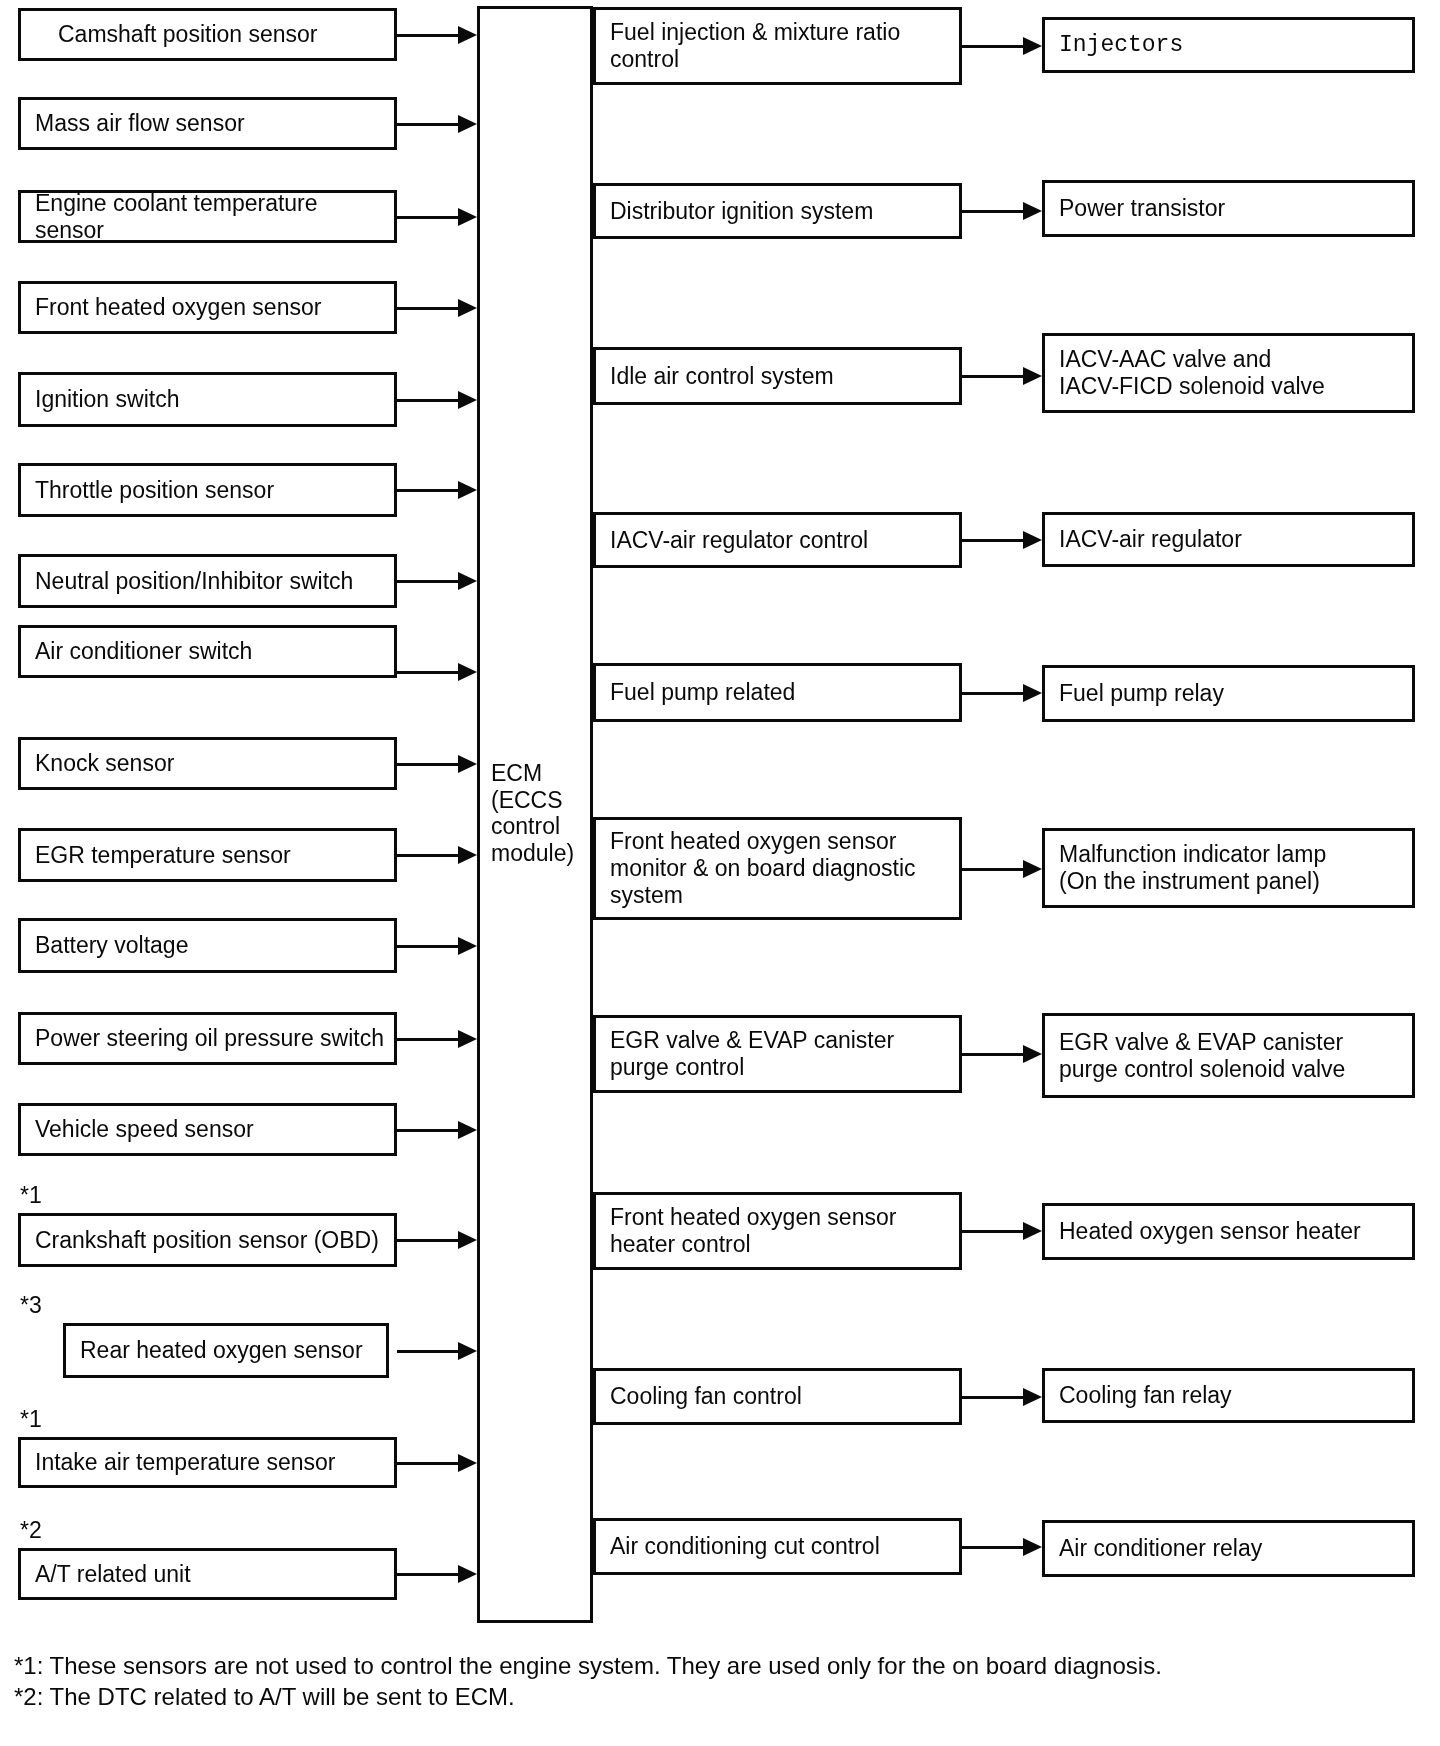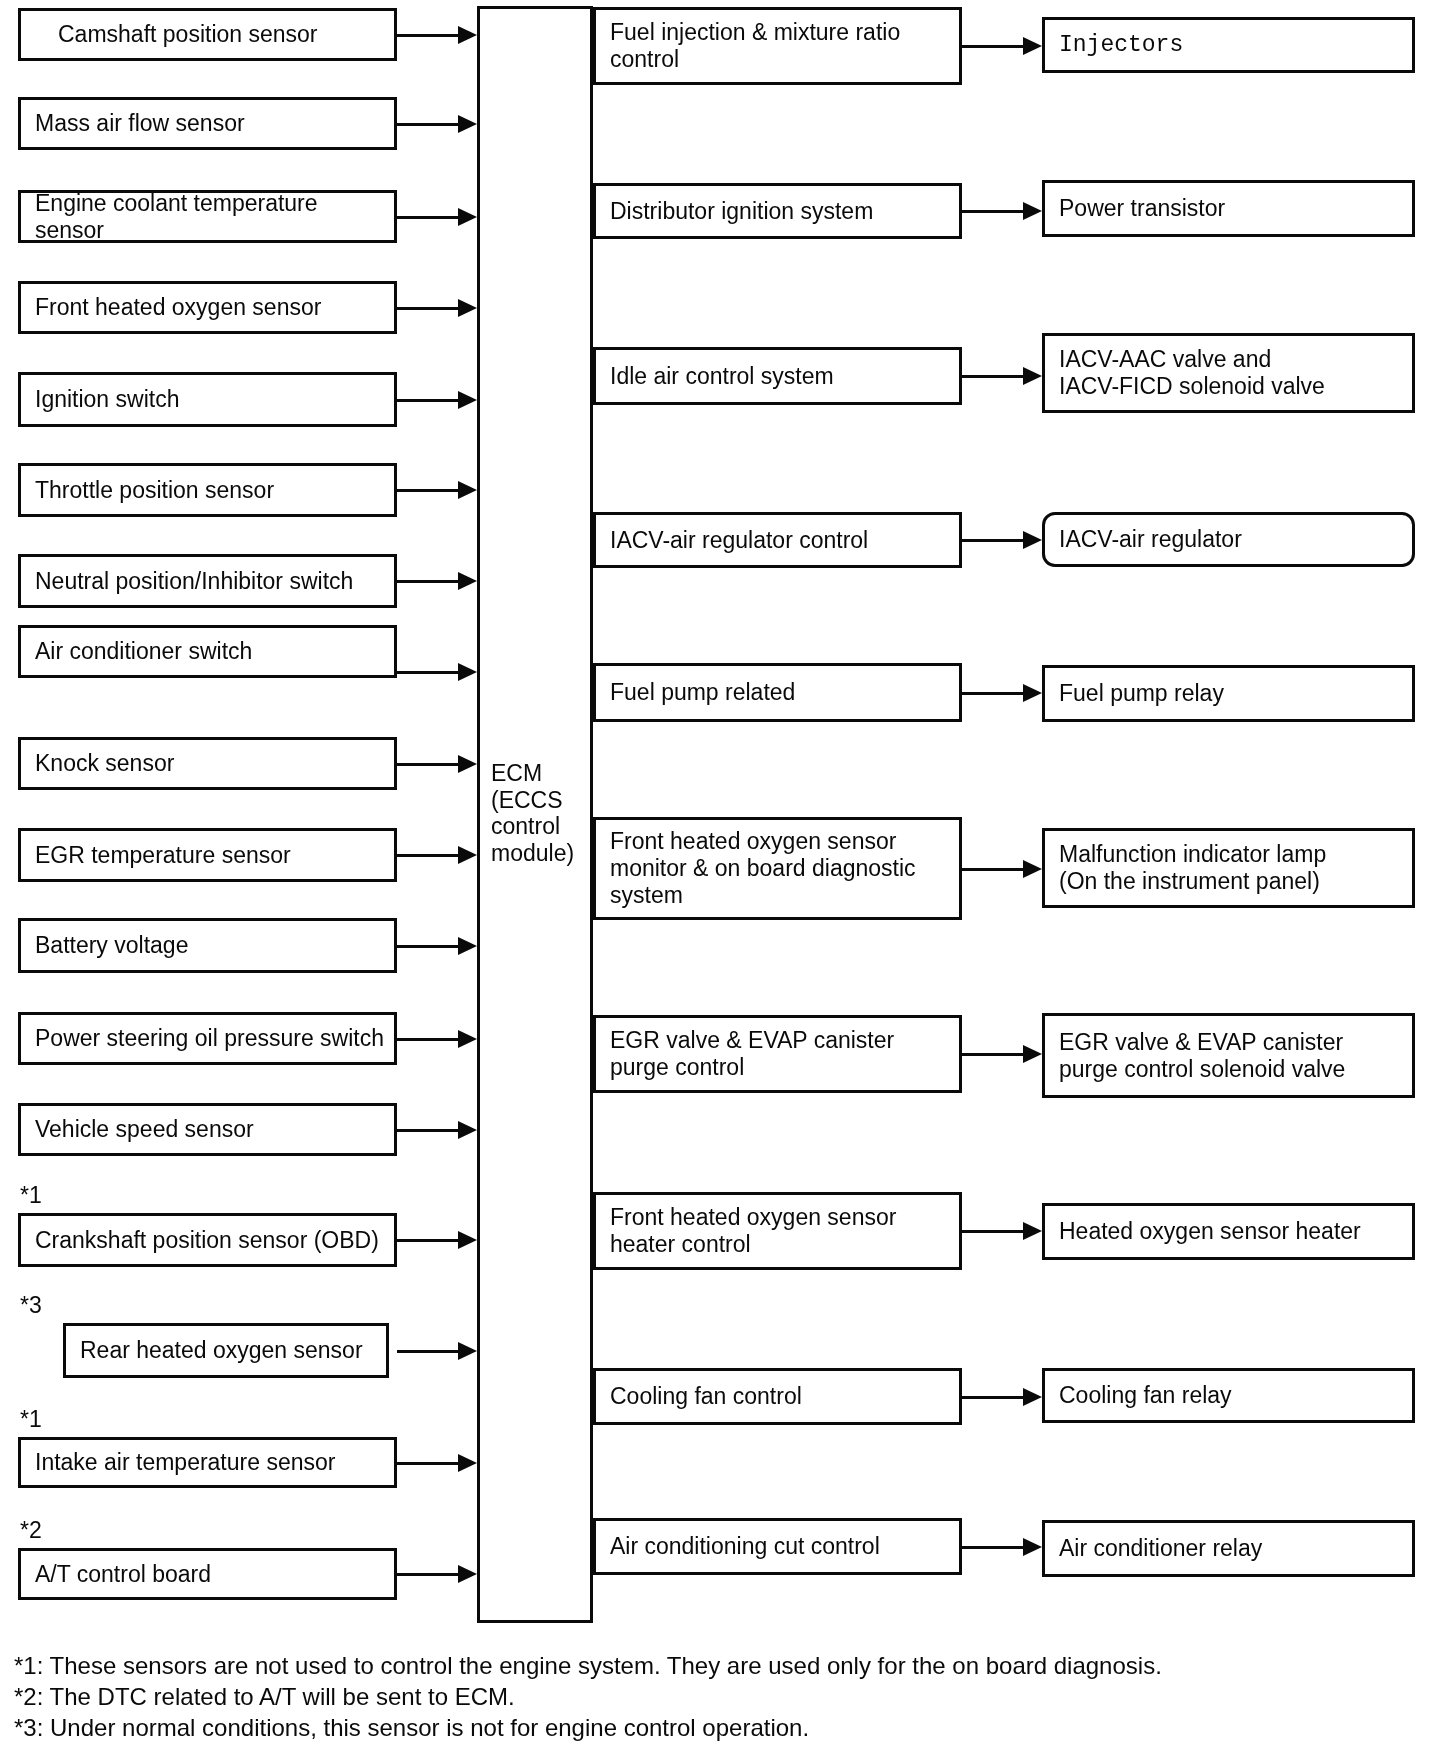--- a/index.html
+++ b/index.html
@@ -129,21 +129,21 @@
       <div class="note" style="left:20px;top:1294px;">*3</div>
       <div class="aline" style="left:397px;top:1349.5px;width:63px;"></div>
       <div class="ahead" style="left:458px;top:1341.5px;"></div>
       <div class="box" style="left:18px;top:1437px;width:379px;height:51px;text-align:right;">
         <div class="lbl">Intake air temperature sensor</div>
       </div>
       <div class="note" style="left:20px;top:1408px;">*1</div>
       <div class="aline" style="left:397px;top:1461.5px;width:63px;"></div>
       <div class="ahead" style="left:458px;top:1453.5px;"></div>
       <div class="box" style="left:18px;top:1548px;width:379px;height:52px;">
-        <div class="lbl">A/T control board</div>
+        <div class="lbl">A/T related unit</div>
       </div>
       <div class="note" style="left:20px;top:1519px;">*2</div>
       <div class="aline" style="left:397px;top:1573px;width:63px;"></div>
       <div class="ahead" style="left:458px;top:1565px;"></div>
       <div class="box" style="left:593px;top:7px;width:369px;height:78px;">
         <div class="lbl">Fuel injection &amp; mixture ratio
 control</div>
       </div>
       <div class="box" style="left:1042px;top:17px;width:373px;height:56px;font-family:Liberation Mono, monospace;">
         <div class="lbl">Injectors</div>
@@ -163,21 +163,21 @@
       </div>
       <div class="box" style="left:1042px;top:333px;width:373px;height:80px;">
         <div class="lbl">IACV-AAC valve and
 IACV-FICD solenoid valve</div>
       </div>
       <div class="aline" style="left:962px;top:375px;width:63px;"></div>
       <div class="ahead" style="left:1023px;top:367px;"></div>
       <div class="box" style="left:593px;top:512px;width:369px;height:56px;">
         <div class="lbl">IACV-air regulator control</div>
       </div>
-      <div class="box" style="left:1042px;top:512px;width:373px;height:55px;border-radius:13px;">
+      <div class="box" style="left:1042px;top:512px;width:373px;height:55px;">
         <div class="lbl">IACV-air regulator</div>
       </div>
       <div class="aline" style="left:962px;top:539px;width:63px;"></div>
       <div class="ahead" style="left:1023px;top:531px;"></div>
       <div class="box" style="left:593px;top:663px;width:369px;height:59px;">
         <div class="lbl">Fuel pump related</div>
       </div>
       <div class="box" style="left:1042px;top:665px;width:373px;height:57px;">
         <div class="lbl">Fuel pump relay</div>
       </div>
@@ -227,16 +227,15 @@
       <div class="box" style="left:1042px;top:1520px;width:373px;height:57px;">
         <div class="lbl">Air conditioner relay</div>
       </div>
       <div class="aline" style="left:962px;top:1545.5px;width:63px;"></div>
       <div class="ahead" style="left:1023px;top:1537.5px;"></div>
     </div>
 
   <div class="footnotes">
     <div>*1: These sensors are not used to control the engine system. They are used only for the on board diagnosis.</div>
     <div>*2: The DTC related to A/T will be sent to ECM.</div>
-    <div>*3: Under normal conditions, this sensor is not for engine control operation.</div>
   </div>
 
 </div>
 
 </body></html>

